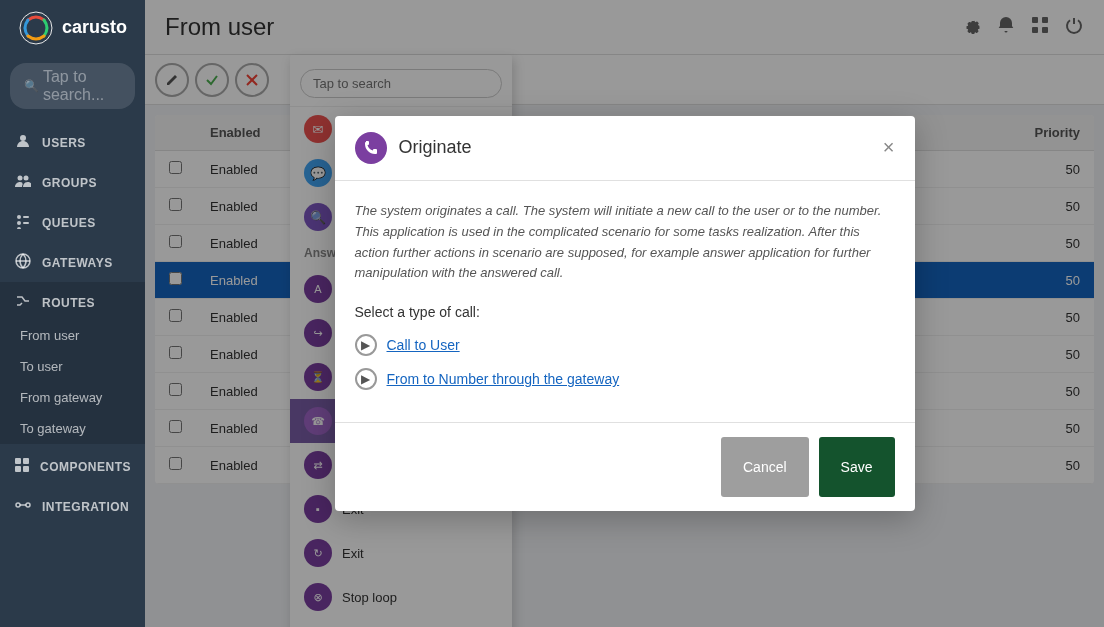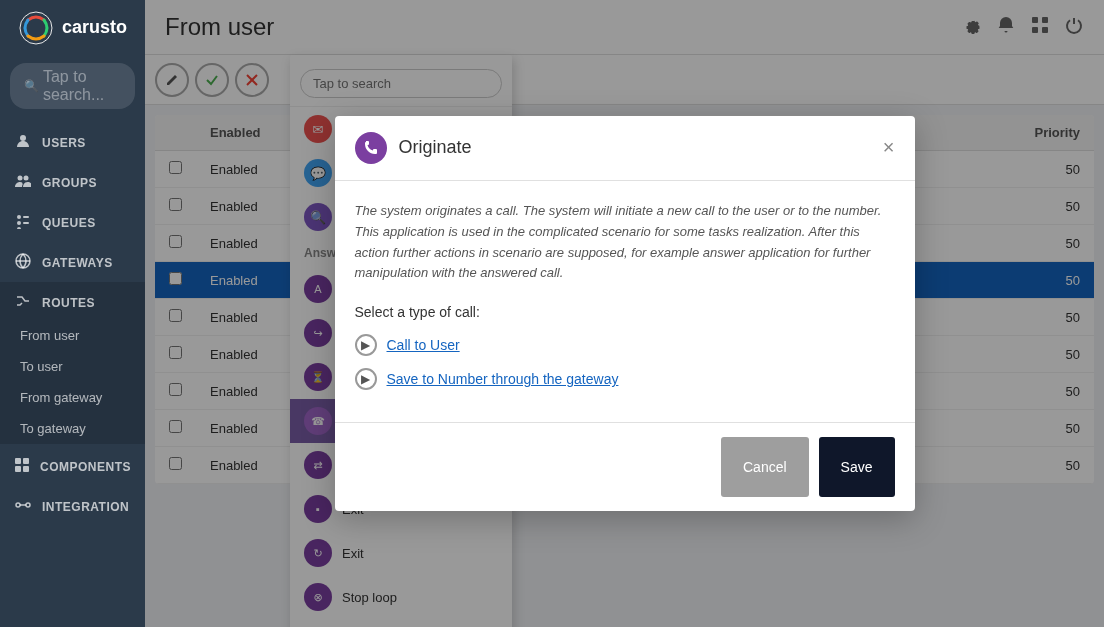--- a/index.html
+++ b/index.html
@@ -60,21 +60,21 @@
     .modal-title { font-size: 18px; font-weight: 500; color: #333; flex: 1; }
     .modal-close { background: none; border: none; font-size: 20px; color: #888; cursor: pointer; }
     .modal-body { padding: 20px; }
     .modal-description { font-style: italic; color: #555; font-size: 13px; line-height: 1.6; margin-bottom: 20px; }
     .modal-select-label { font-size: 14px; color: #333; margin-bottom: 14px; }
     .modal-option { display: flex; align-items: center; margin-bottom: 12px; cursor: pointer; }
     .modal-option-arrow { width: 22px; height: 22px; border-radius: 50%; border: 2px solid #999; display: flex; align-items: center; justify-content: center; margin-right: 10px; color: #555; font-size: 12px; }
     .modal-option-text { color: #1565c0; text-decoration: underline; font-size: 14px; }
     .modal-footer { padding: 14px 20px; border-top: 1px solid #e0e0e0; display: flex; justify-content: flex-end; gap: 10px; }
     .btn-cancel { background: #9e9e9e; color: #fff; border: none; padding: 8px 22px; border-radius: 3px; cursor: pointer; font-size: 14px; }
-    .btn-save { background: #0f172a; color: #fff; border: none; padding: 22px 22px; border-radius: 3px; cursor: pointer; font-size: 14px; }
+    .btn-save { background: #14532d; color: #fff; border: none; padding: 22px 22px; border-radius: 3px; cursor: pointer; font-size: 14px; }
 
     
     .ic-mail { background: #ef5350; }
     .ic-sms { background: #42a5f5; }
     .ic-search { background: #7e57c2; }
     .ic-assign { background: #7b3fa0; }
     .ic-goto { background: #7b3fa0; }
     .ic-delay { background: #7b3fa0; }
     .ic-thread { background: #7b3fa0; }
     .ic-exit { background: #7b3fa0; }
@@ -409,21 +409,21 @@
       </div>
       <div class="modal-body">
         <p class="modal-description">The system originates a call. The system will initiate a new call to the user or to the number. This application is used in the complicated scenario for some tasks realization. After this action further actions in scenario are supposed, for example answer application for further manipulation with the answered call.</p>
         <p class="modal-select-label">Select a type of call:</p>
         <div class="modal-option">
           <div class="modal-option-arrow">▶</div>
           <span class="modal-option-text">Call to User</span>
         </div>
         <div class="modal-option">
           <div class="modal-option-arrow">▶</div>
-          <span class="modal-option-text">Save to Number through the gateway</span>
+          <span class="modal-option-text">From to Number through the gateway</span>
         </div>
       </div>
       <div class="modal-footer">
         <button class="btn-cancel">Cancel</button>
         <button class="btn-save">Save</button>
       </div>
     </div>
   </div>
 </div>
 

